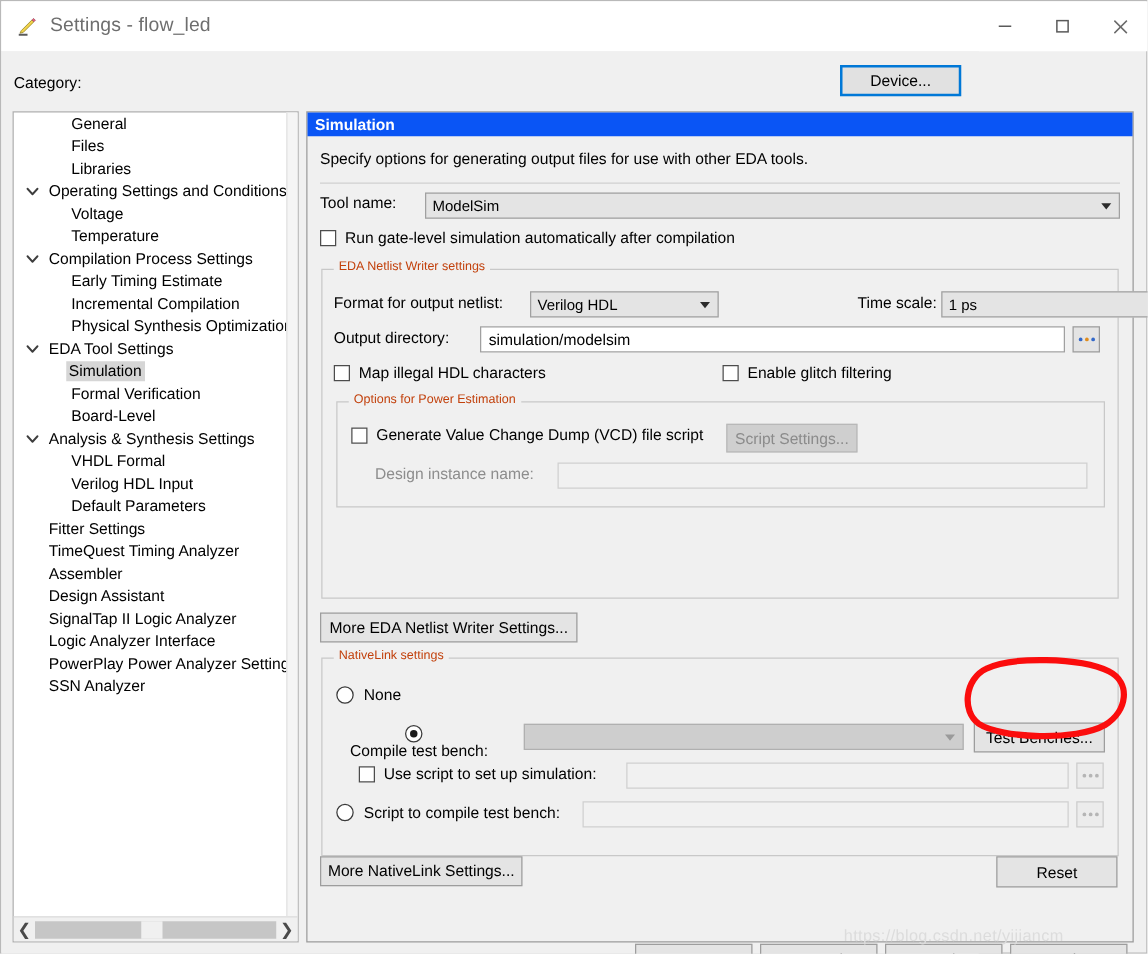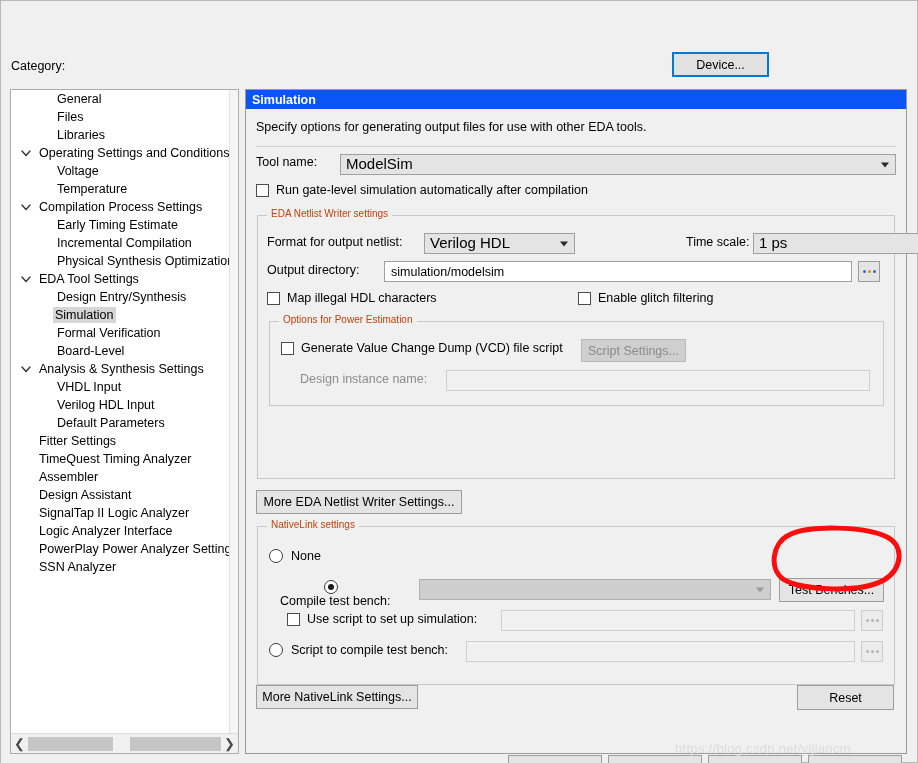--- a/index.html
+++ b/index.html
@@ -158,23 +158,23 @@
 
   
   .row { position: absolute; display: flex; align-items: center; }
   .lbl-txt { font-size: 12.5px; color: #000; }
 
   .combo {
     position: relative;
     background: #e4e4e4;
     border: 1px solid #a0a0a0;
     height: 21px;
-    display: flex; 
+    display: flex; align-items: center;
     padding-left: 5px;
-    font-size: 15px;
+    font-size: 12px;
   }
   .combo .caret {
     position: absolute; right: 6px; top: 50%;
     transform: translateY(-50%);
     width: 0; height: 0;
     border-left: 4px solid transparent;
     border-right: 4px solid transparent;
     border-top: 5px solid #2b2b2b;
   }
   .combo.disabled { background: #cecece; border-color: #b0b0b0; }
@@ -264,20 +264,48 @@
     position: absolute; left: 768px; top: 524px;
     width: 140px; height: 68px;
     pointer-events: none;
   }
 </style>
 </head>
 <body>
 
 <div class="window">
 
+  <div class="titlebar">
+    <div class="title-icon">
+      <svg width="18" height="18" viewBox="0 0 18 18">
+        <path d="M3 14.5 L5.5 14 L14 5.5 L12.5 4 L4 12.5 Z" fill="#f2d34a" stroke="#9c8a2c" stroke-width="0.7"></path>
+        <path d="M12.6 3.9 L14.1 5.4 L15.3 4.2 L13.8 2.7 Z" fill="#e8607a" stroke="#9c4a5a" stroke-width="0.6"></path>
+        <rect x="2" y="15" width="7" height="1.6" fill="#5b5b5b"></rect>
+      </svg>
+    </div>
+    <div class="title-text">Settings - flow_led</div>
+    <div class="win-btns">
+      <div class="win-btn">
+        <svg width="12" height="12">
+            <line x1="1" y1="6" x2="11" y2="6" stroke="#5a5a5a" stroke-width="1.2"></line>
+          </svg>
+      </div>
+      <div class="win-btn">
+        <svg width="12" height="12">
+            <rect x="1.5" y="1.5" width="9" height="9" fill="none" stroke="#5a5a5a" stroke-width="1.2"></rect>
+          </svg>
+      </div>
+      <div class="win-btn">
+        <svg width="13" height="13">
+            <line x1="1.5" y1="1.5" x2="11.5" y2="11.5" stroke="#6a6a6a" stroke-width="1.2"></line>
+            <line x1="11.5" y1="1.5" x2="1.5" y2="11.5" stroke="#6a6a6a" stroke-width="1.2"></line>
+          </svg>
+      </div>
+    </div>
+  </div>
 
   <div class="content">
 
     <div class="cat-label">Category:</div>
     <div class="device-btn">Device...</div>
 
     <div class="tree-panel">
       <div class="tree-scroll" id="tree-scroll">
           <div class="tree-item lvl1">
             <span class="lbl">General</span>
@@ -314,40 +342,37 @@
           </div>
           <div class="tree-item lvl1">
             <span class="lbl">Physical Synthesis Optimization</span>
           </div>
           <div class="tree-item lvl0">
             <span class="arrow"><svg width="12" height="12" viewBox="0 0 12 12">
                 <polyline points="2,4 6,8.4 10,4" fill="none" stroke="#3d3d3d" stroke-width="1.5" stroke-linecap="round" stroke-linejoin="round"></polyline>
               </svg></span>
             <span class="lbl">EDA Tool Settings</span>
           </div>
-          <div class="tree-item lvl1">
-            <span class="lbl">Design Entry/Synthesis</span>
-          </div>
           <div class="tree-item lvl1 selected">
             <span class="lbl">Simulation</span>
           </div>
           <div class="tree-item lvl1">
             <span class="lbl">Formal Verification</span>
           </div>
           <div class="tree-item lvl1">
             <span class="lbl">Board-Level</span>
           </div>
           <div class="tree-item lvl0">
             <span class="arrow"><svg width="12" height="12" viewBox="0 0 12 12">
                 <polyline points="2,4 6,8.4 10,4" fill="none" stroke="#3d3d3d" stroke-width="1.5" stroke-linecap="round" stroke-linejoin="round"></polyline>
               </svg></span>
             <span class="lbl">Analysis &amp; Synthesis Settings</span>
           </div>
           <div class="tree-item lvl1">
-            <span class="lbl">VHDL Input</span>
+            <span class="lbl">VHDL Formal</span>
           </div>
           <div class="tree-item lvl1">
             <span class="lbl">Verilog HDL Input</span>
           </div>
           <div class="tree-item lvl1">
             <span class="lbl">Default Parameters</span>
           </div>
           <div class="tree-item lvl0">
             <span class="lbl">Fitter Settings</span>
           </div>

